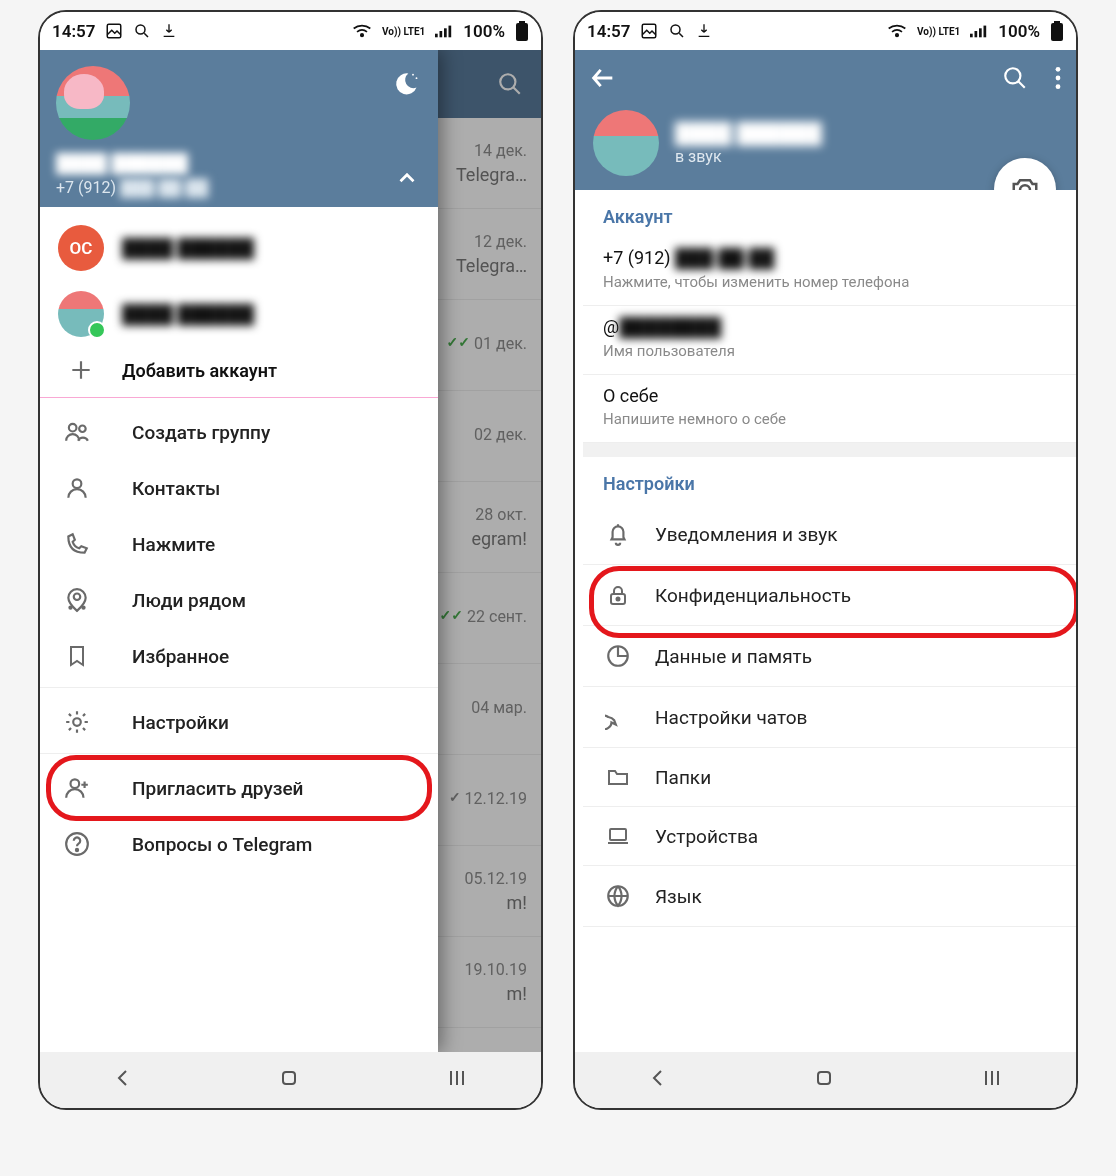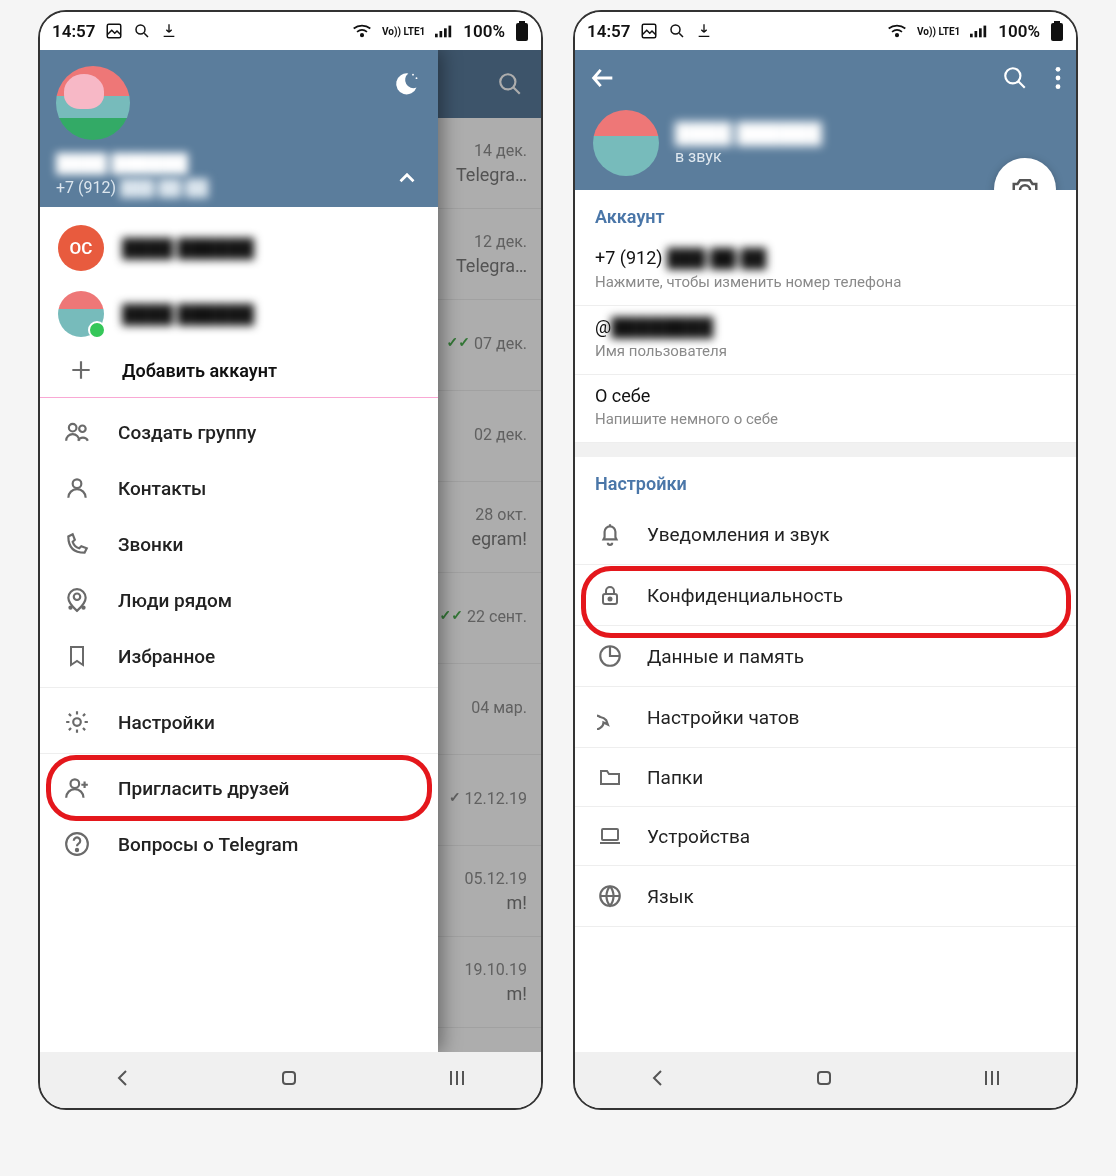--- a/index.html
+++ b/index.html
@@ -106,21 +106,21 @@
     width:18px; height:18px; border-radius:50%;
     background:#35c759; border:2px solid #fff;
   }
   .acct-row .lbl { font-size:18px; color:#111; filter:blur(4px); font-weight:500;}
   .acct-row.add .lbl { filter:none; font-weight:600;}
   .acct-row.add .plus {
     width:46px; display:flex; justify-content:center; color:#6b6b6b;
   }
   .menu { flex:1; padding-top:6px;}
   .menu-row {
-    display:flex; align-items:center; gap:24px;
+    display:flex; align-items:center; gap:38px;
     padding: 15px 20px;
     font-size:19px; color:#222; font-weight:500;
   }
   .menu-row .mi { width:34px; display:flex; justify-content:center; color:#6a6a6a;}
   .highlight-ring {
     position:absolute; border:5px solid #e4171c; border-radius:30px;
     pointer-events:none;
   }
   
   .s2-appbar {
@@ -137,21 +137,21 @@
   .s2-user .av { width:66px; height:66px; border-radius:50%; background: linear-gradient(#e77 0 40%, #7bb 40%);}
   .s2-user .nm { font-size:20px; font-weight:600; filter:blur(5px);}
   .s2-user .st { font-size:16px; color:#dfe8ef; margin-top:2px;}
   .camera-fab {
     position:absolute; right:20px; bottom:-30px;
     width:62px; height:62px; border-radius:50%; background:#fff;
     display:flex; align-items:center; justify-content:center;
     box-shadow:0 2px 8px rgba(0,0,0,.25);
     color:#555;
   }
-  .s2-content { flex:1; overflow:auto; background:#fff; padding-bottom:20px;}
+  .s2-content { flex:1; overflow:auto; background:#fff; padding-bottom:20px;margin-left:8px;}
   .section-spacer { height:14px; background:#f1f1f1;}
   .section-title { padding: 16px 20px 10px; font-size:18px; color:#4a76a8; font-weight:600;}
   .field { padding: 10px 20px 14px; border-bottom:1px solid #eee;}
   .field:last-child { border-bottom:none;}
   .field .v { font-size:18px; color:#111;}
   .field .v .blur { filter:blur(4px);}
   .field .sub { font-size:15px; color:#8a8a8a; margin-top:4px;}
   .set-list { }
   .set-row {
     display:flex; align-items:center; gap:22px;
@@ -227,21 +227,21 @@
           </div>
           <div class="s1-back-row">
             <div class="date">
               <span>12 дек.</span>
             </div>
             <div class="snip">Telegra…</div>
           </div>
           <div class="s1-back-row">
             <div class="date">
               <span class="ticks">✓✓</span>
-              <span>07 дек.</span>
+              <span>01 дек.</span>
             </div>
           </div>
           <div class="s1-back-row">
             <div class="date">
               <span>02 дек.</span>
             </div>
           </div>
           <div class="s1-back-row">
             <div class="date">
               <span>28 окт.</span>
@@ -342,21 +342,21 @@
               </svg>
             </span>
             <span>Контакты</span>
           </div>
           <div class="menu-row">
             <span class="mi">
               <svg width="26" height="26" viewBox="0 0 24 24" fill="none" stroke="currentColor" stroke-width="2">
                 <path d="M4 5 c0 10 5 15 15 15 l2 -4 -5 -2 -2 2 c-3 -1 -5 -3 -6 -6 l2 -2 -2 -5 z"></path>
               </svg>
             </span>
-            <span>Звонки</span>
+            <span>Нажмите</span>
           </div>
           <div class="menu-row">
             <span class="mi">
               <svg width="26" height="26" viewBox="0 0 24 24" fill="none" stroke="currentColor" stroke-width="2">
                 <circle cx="12" cy="9" r="3"></circle>
                 <path d="M12 2 a8 8 0 0 1 8 8 c0 5 -8 12 -8 12 s-8 -7 -8 -12 a8 8 0 0 1 8 -8z"></path>
                 <circle cx="6" cy="19" r="1" fill="currentColor"></circle>
                 <circle cx="18" cy="19" r="1" fill="currentColor"></circle>
               </svg>
             </span>

